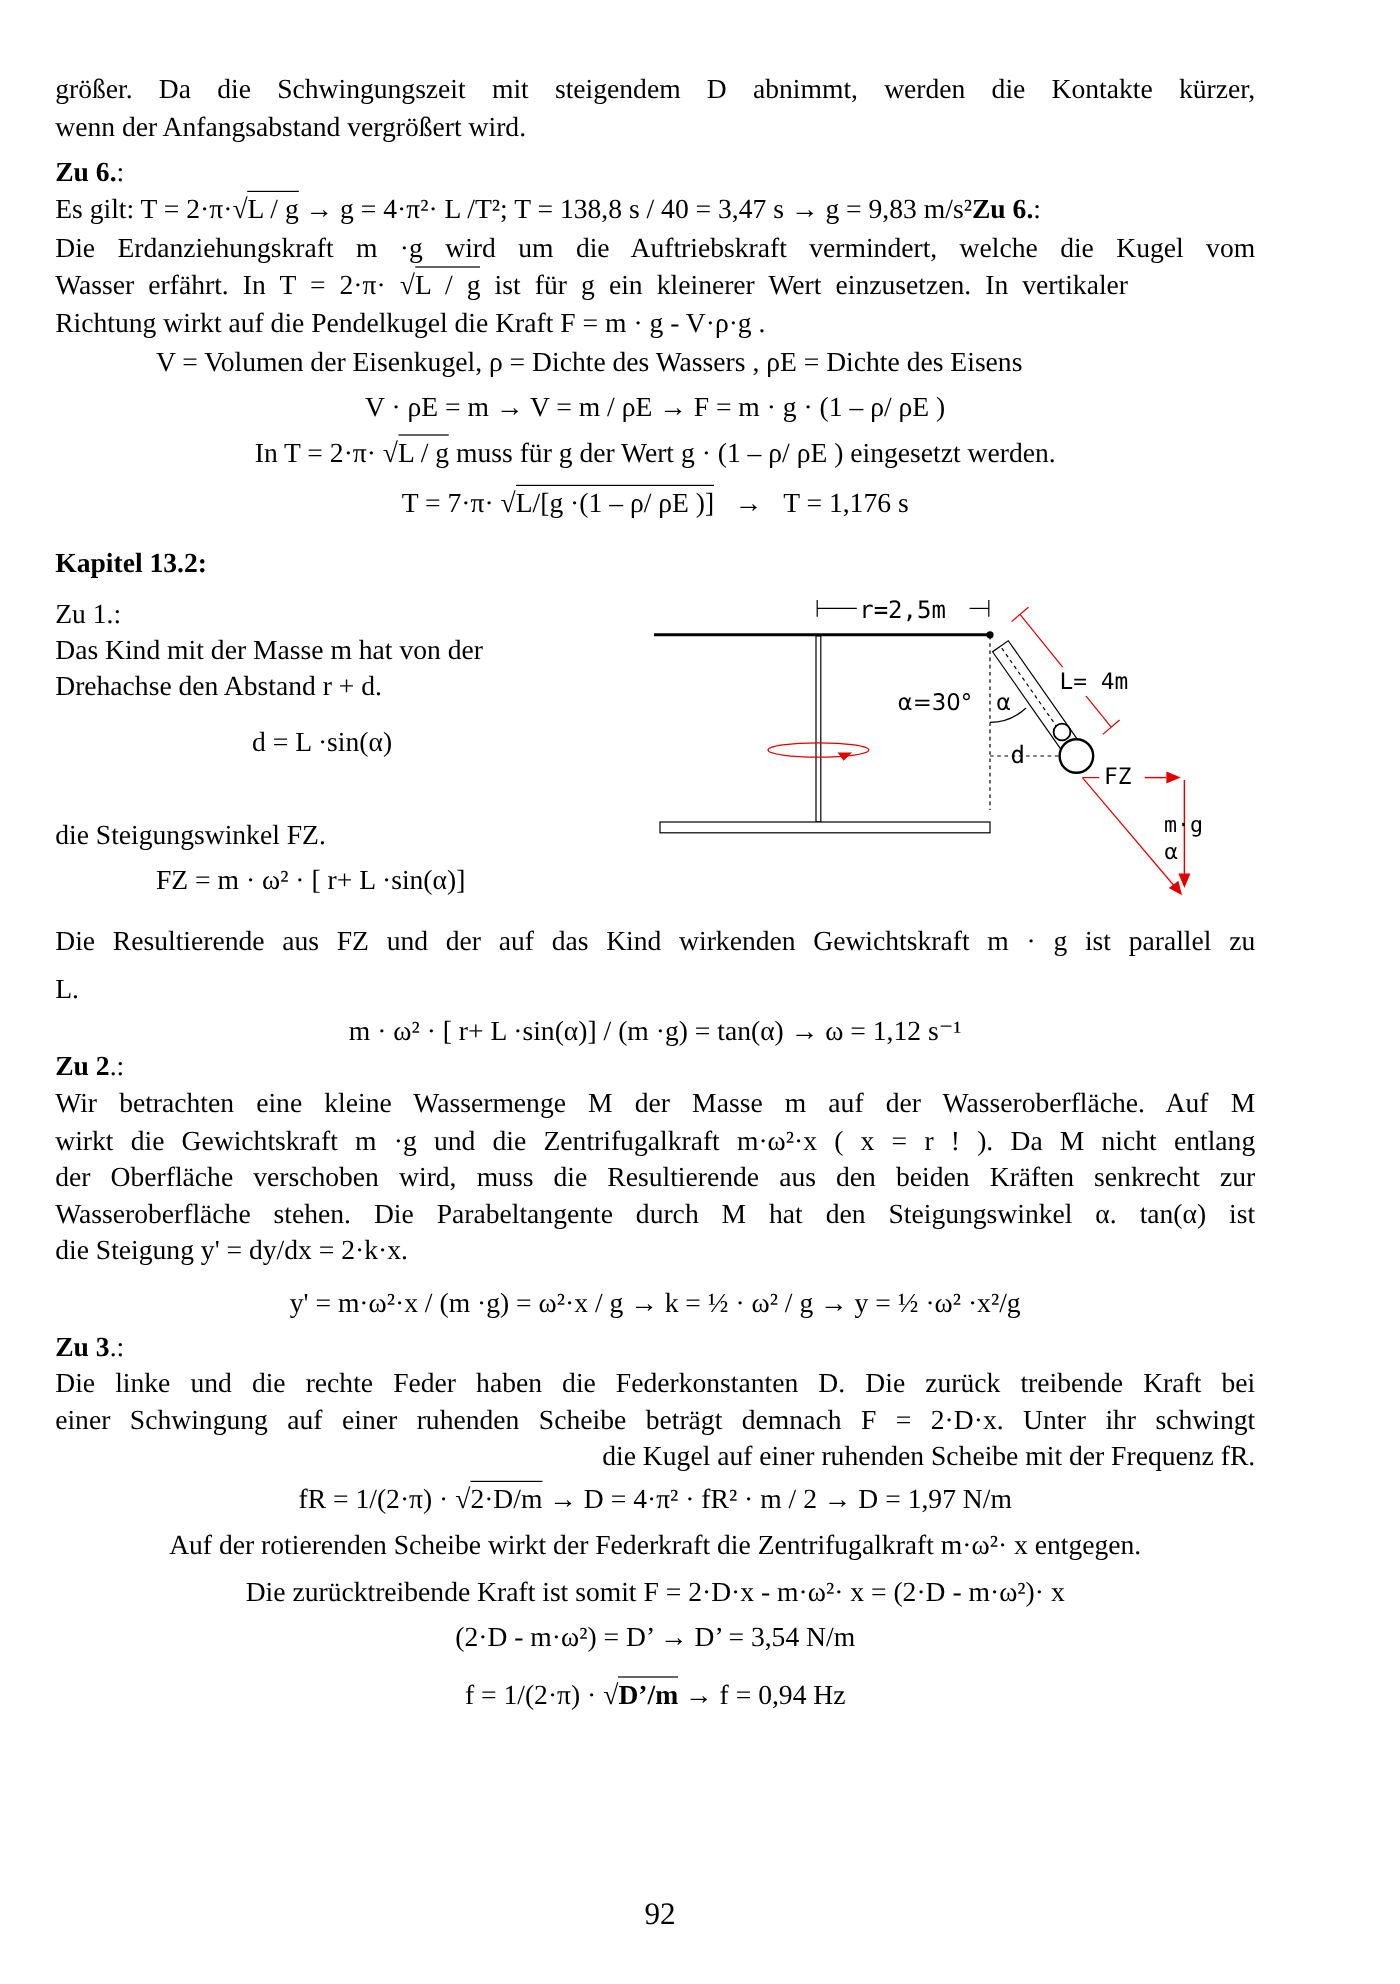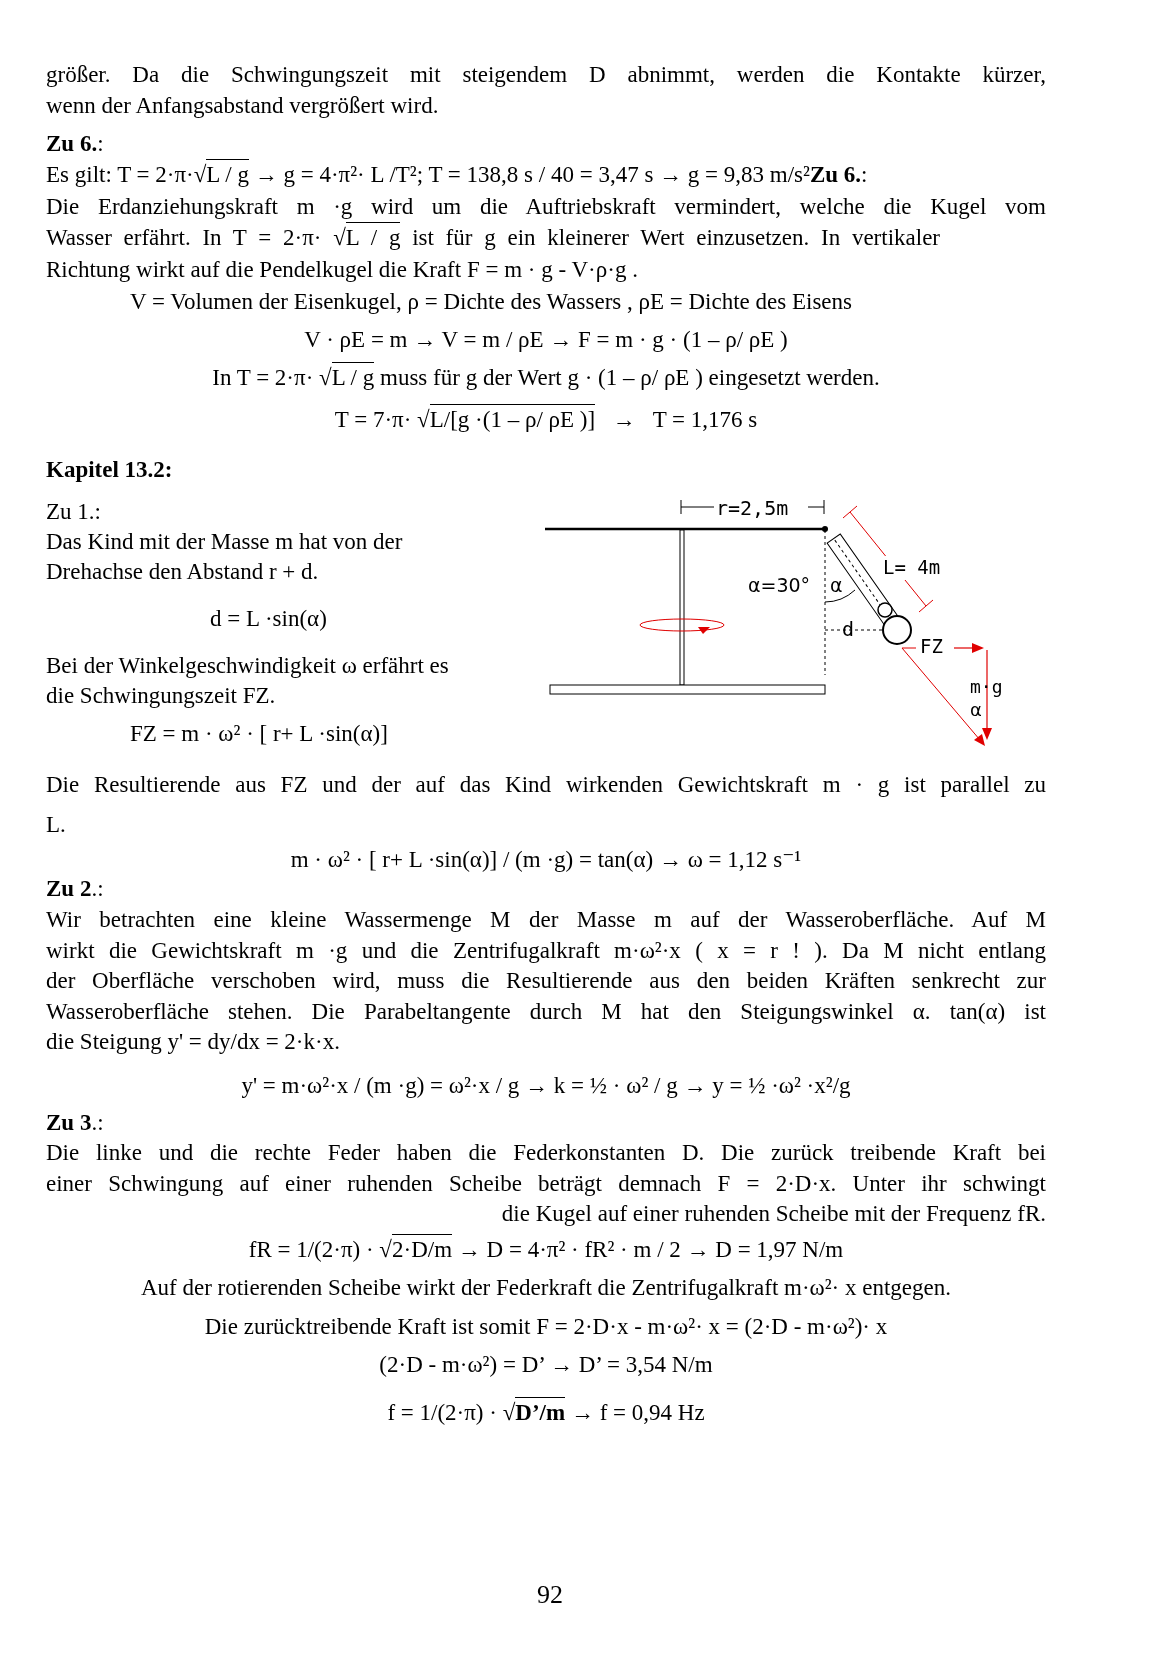--- a/index.html
+++ b/index.html
@@ -33,22 +33,21 @@
   <div class="line center" style="top:325px;">V · ρE = m    →    V = m / ρE    →    F = m · g · (1 – ρ/ ρE )</div>
   <div class="line center" style="top:363px;"><span>In T = 2·π· </span><span>√</span><span class="sqrt">L / g</span><span> muss für g der Wert g · (1 – ρ/ ρE ) eingesetzt werden.</span></div>
   <div class="line center" style="top:405px;"><span>T = 7·π· </span><span>√</span><span class="sqrt">L/[g ·(1 – ρ/ ρE )]</span>&nbsp;&nbsp;&nbsp;<span>→</span>&nbsp;&nbsp;&nbsp;<span>T = 1,176 s</span></div>
 
   <div class="line b" style="top:455px;">Kapitel 13.2:</div>
 
   <div class="line" style="top:497px; width:480px;">Zu 1.:</div>
   <div class="line" style="top:527px; width:480px;">Das Kind mit der Masse m hat von der</div>
   <div class="line" style="top:557px; width:480px;">Drehachse den Abstand r + d.</div>
   <div class="line" style="top:604px; left:210px; width:300px;">d = L ·sin(α)</div>
-  <div class="line" style="top:651px; width:480px;">Bei der Winkelgeschwindigkeit ω erfährt es</div>
-  <div class="line" style="top:681px; width:480px;">die Schwingungszeit FZ.</div>
+  <div class="line" style="top:681px; width:480px;">die Steigungswinkel FZ.</div>
   <div class="line" style="top:719px; left:130px; width:400px;">FZ = m · ω² · [ r+ L ·sin(α)]</div>
 
   <div class="diagram">
     <svg width="510" height="270" viewBox="0 0 510 270">
 
       <line x1="141" y1="10" x2="141" y2="24" stroke="#000" stroke-width="1"></line>
       <line x1="141" y1="17" x2="174" y2="17" stroke="#000" stroke-width="1"></line>
       <line x1="268" y1="17" x2="284" y2="17" stroke="#000" stroke-width="1"></line>
       <line x1="284" y1="10" x2="284" y2="24" stroke="#000" stroke-width="1"></line>
       <text x="176" y="25" font-size="20" class="mono" font-family="DejaVu Sans Mono, monospace">r=2,5m</text>

